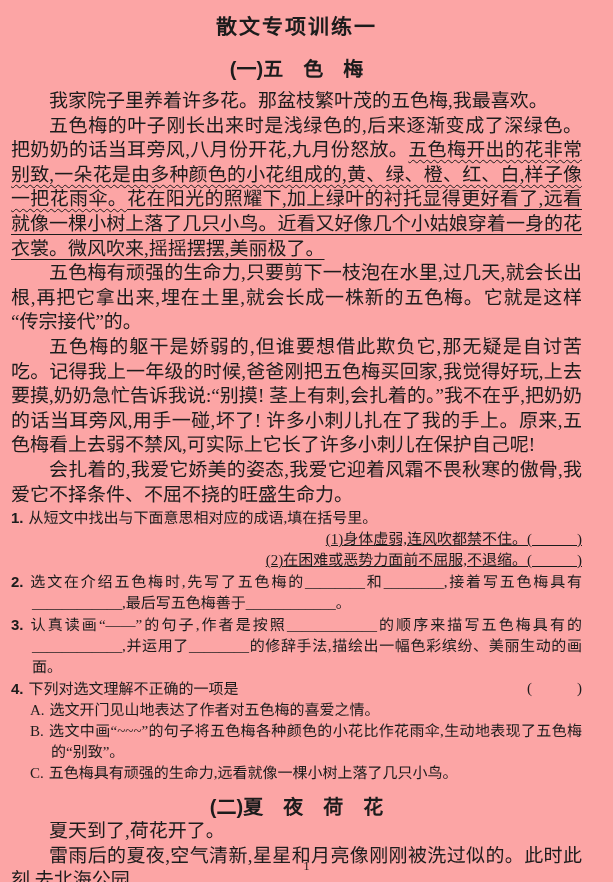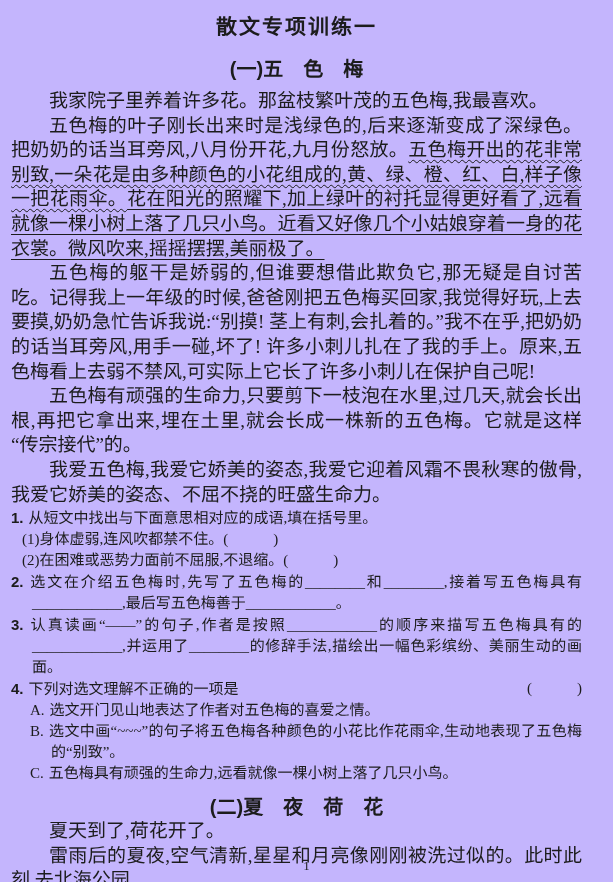--- a/index.html
+++ b/index.html
@@ -1,21 +1,21 @@
 <!DOCTYPE html>
 <html lang="zh-CN"><head>
 <meta charset="utf-8">
 <style>
   html, body { margin: 0; padding: 0; background: #e8e8e8; }
   .page {
     position: relative;
     width: 613px;
     height: 882px;
     margin: 0 auto;
-    background: #c4b5fd;
+    background: #fca5a5;
     box-sizing: border-box;
     padding: 14px 31px 0 11px;
     color: #1c1c1c;
     font-family: "Liberation Serif", "DejaVu Serif", serif;
     overflow: hidden;
   }
   .title {
     margin: 0 0 18px 0;
     text-align: center;
     font-family: "Liberation Sans", "DejaVu Sans", sans-serif;
@@ -59,22 +59,23 @@
   }
   .qnum {
     font-family: "Liberation Sans", "DejaVu Sans", sans-serif;
     font-weight: bold;
     padding-right: 5px;
   }
   .q-row { display: flex; justify-content: space-between; }
   .q-row .q { flex: 1 1 auto; }
   .sub {
     display: flex;
-    justify-content: flex-start;
+    justify-content: flex-end;
     padding-left: 11px;
+    text-decoration: underline;
   }
   .bracket { white-space: pre; flex: 0 0 auto; }
   .opt {
     padding-left: 40px;
     text-indent: -21px;
     text-align: justify;
   }
   .optlabel { padding-right: 5px; }
   .page-number {
     position: absolute;
@@ -90,23 +91,23 @@
 
 <div class="page">
 
   <h1 class="title">散文专项训练一</h1>
 
   <h2 class="sec-heading">(一)五　色　梅</h2>
 
   <div class="passage">
       <p><span class="seg-plain">我家院子里养着许多花。那盆枝繁叶茂的五色梅,我最喜欢。</span></p>
       <p><span class="seg-plain">五色梅的叶子刚长出来时是浅绿色的,后来逐渐变成了深绿色。把奶奶的话当耳旁风,八月份开花,九月份怒放。</span><span class="seg-wavy">五色梅开出的花非常别致,一朵花是由多种颜色的小花组成的,黄、绿、橙、红、白,样子像一把花雨伞。</span><span class="seg-underline">花在阳光的照耀下,加上绿叶的衬托显得更好看了,远看就像一棵小树上落了几只小鸟。近看又好像几个小姑娘穿着一身的花衣裳。微风吹来,摇摇摆摆,美丽极了。</span></p>
+      <p><span class="seg-plain">五色梅有顽强的生命力,只要剪下一枝泡在水里,过几天,就会长出根,再把它拿出来,埋在土里,就会长成一株新的五色梅。它就是这样“传宗接代”的。</span></p>
       <p><span class="seg-plain">五色梅的躯干是娇弱的,但谁要想借此欺负它,那无疑是自讨苦吃。记得我上一年级的时候,爸爸刚把五色梅买回家,我觉得好玩,上去要摸,奶奶急忙告诉我说:“别摸! 茎上有刺,会扎着的。”我不在乎,把奶奶的话当耳旁风,用手一碰,坏了! 许多小刺儿扎在了我的手上。原来,五色梅看上去弱不禁风,可实际上它长了许多小刺儿在保护自己呢!</span></p>
-      <p><span class="seg-plain">五色梅有顽强的生命力,只要剪下一枝泡在水里,过几天,就会长出根,再把它拿出来,埋在土里,就会长成一株新的五色梅。它就是这样“传宗接代”的。</span></p>
-      <p><span class="seg-plain">我爱五色梅,我爱它娇美的姿态,我爱它迎着风霜不畏秋寒的傲骨,我爱它娇美的姿态、不屈不挠的旺盛生命力。</span></p>
+      <p><span class="seg-plain">会扎着的,我爱它娇美的姿态,我爱它迎着风霜不畏秋寒的傲骨,我爱它不择条件、不屈不挠的旺盛生命力。</span></p>
     </div>
 
   <div class="questions">
 
     <div class="q">
       <span class="qnum">1.</span><span>从短文中找出与下面意思相对应的成语,填在括号里。</span>
     </div>
     <div class="sub">
       <span class="subtext"><span>(1)</span><span>身体虚弱,连风吹都禁不住。</span></span>
       <span class="bracket">(　　　)</span>

